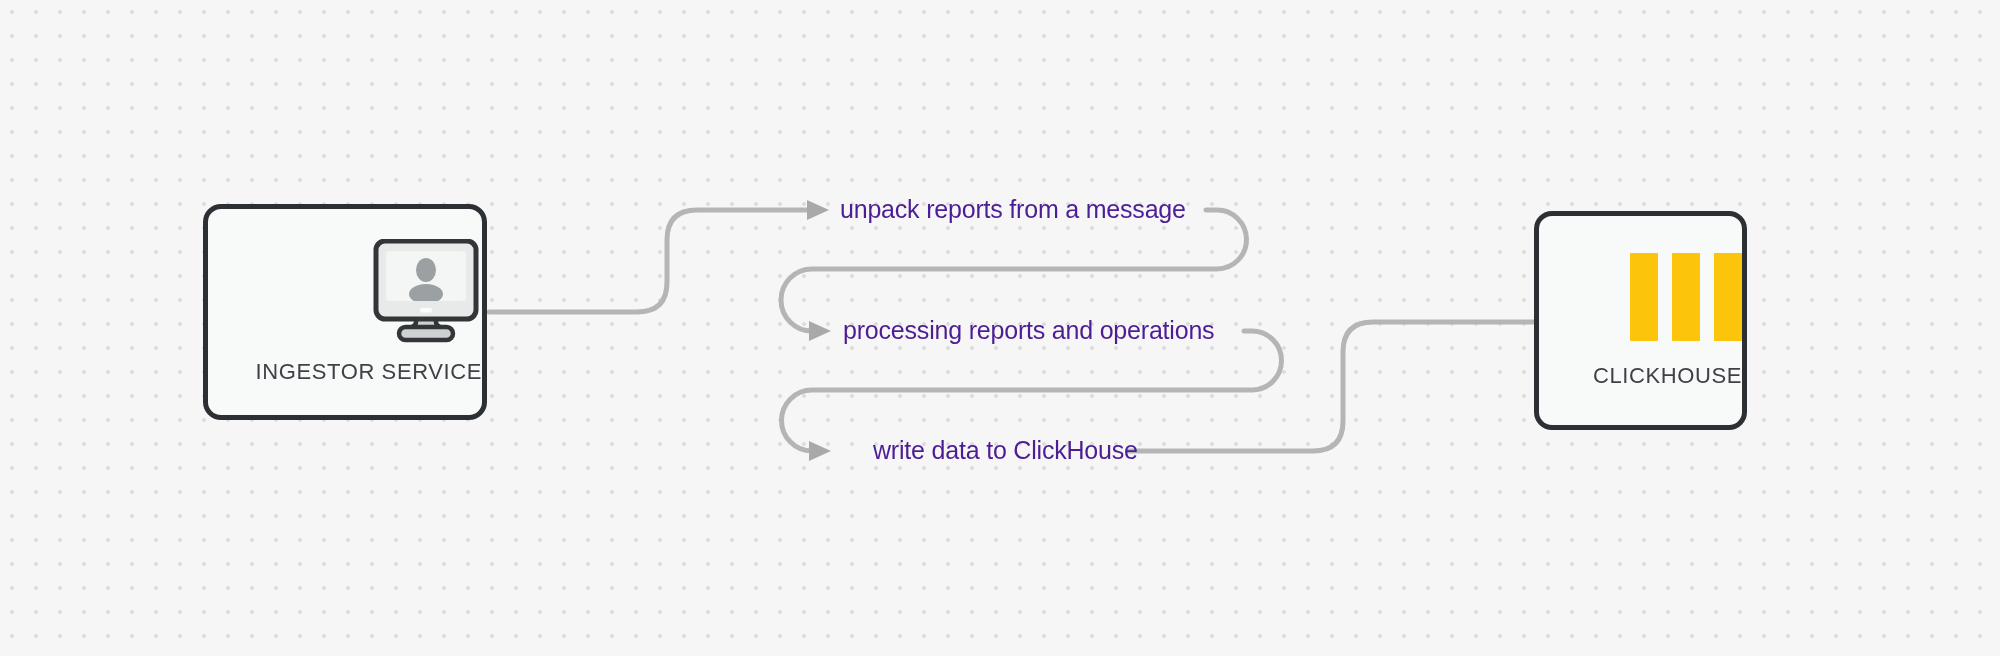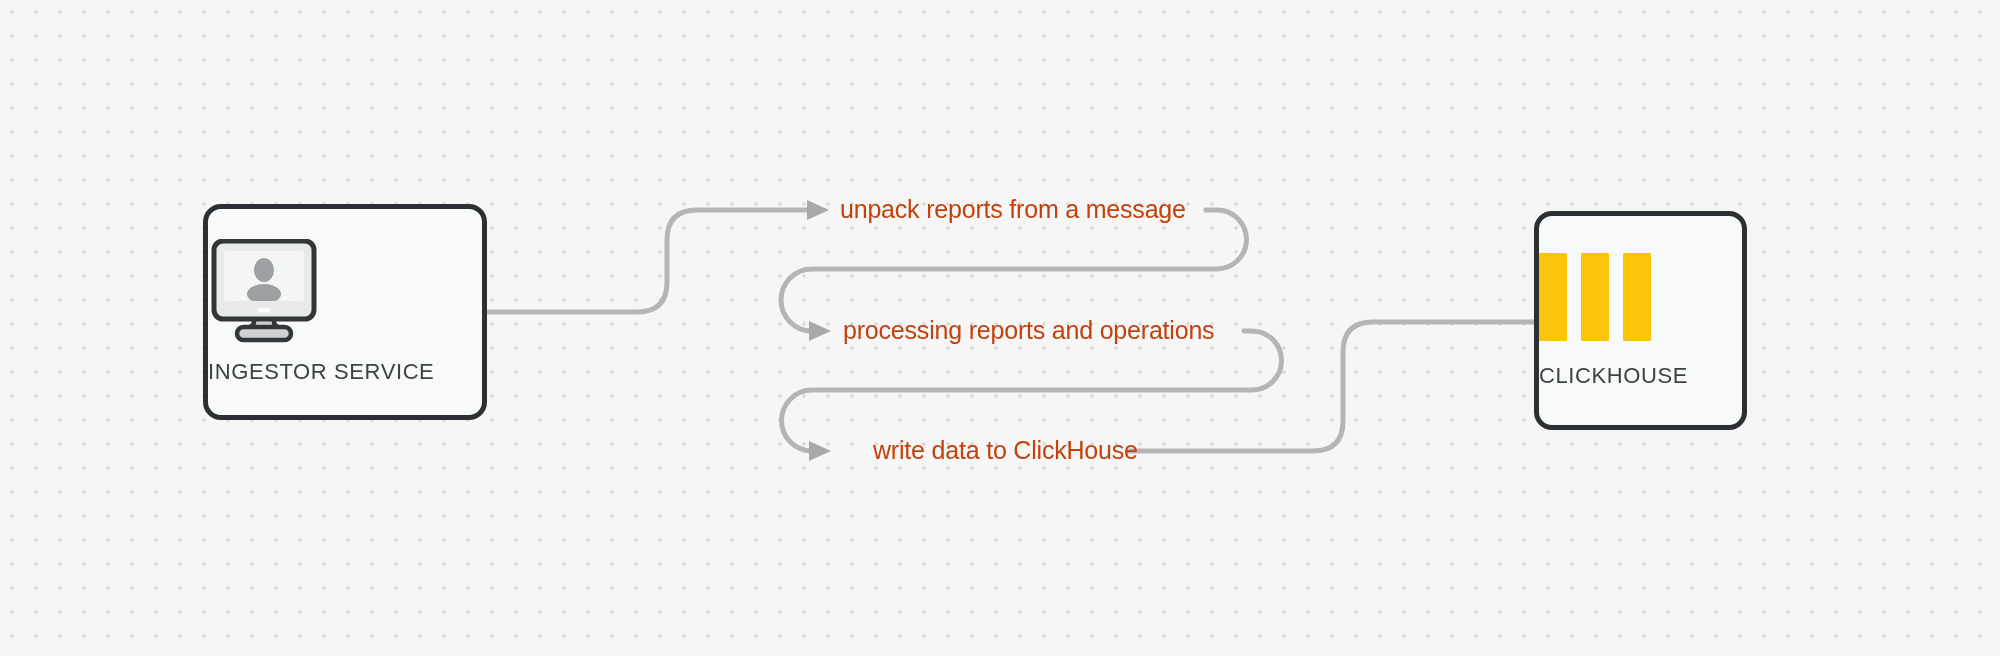--- a/index.html
+++ b/index.html
@@ -38,21 +38,21 @@
   }
 
   .node {
     position: absolute;
     box-sizing: border-box;
     background: #f8f9f9;
     border: 5px solid #2c3034;
     border-radius: 18px;
     display: flex;
     flex-direction: column;
-    align-items: flex-start;
+    align-items: flex-end;
     justify-content: center;
   }
   .node-ingestor {
     left: 203px;
     top: 204px;
     width: 284px;
     height: 216px;
     gap: 16px;
   }
   .node-clickhouse {
@@ -78,21 +78,21 @@
   .bar {
     width: 28px;
     background: #fcc40a;
     border-radius: 1px;
   }
 
   .flow-label {
     position: absolute;
     transform: translateY(-54%);
     font-size: 25px;
-    color: #c2410c;
+    color: #4c1d95;
     letter-spacing: -0.2px;
     white-space: nowrap;
   }
   .flow-label-1 { left: 840px; top: 211px; }
   .flow-label-2 { left: 843px; top: 332px; }
   .flow-label-3 { left: 843px; top: 452px; margin-left: 30px; }
 </style>
 </head>
 <body>
 

